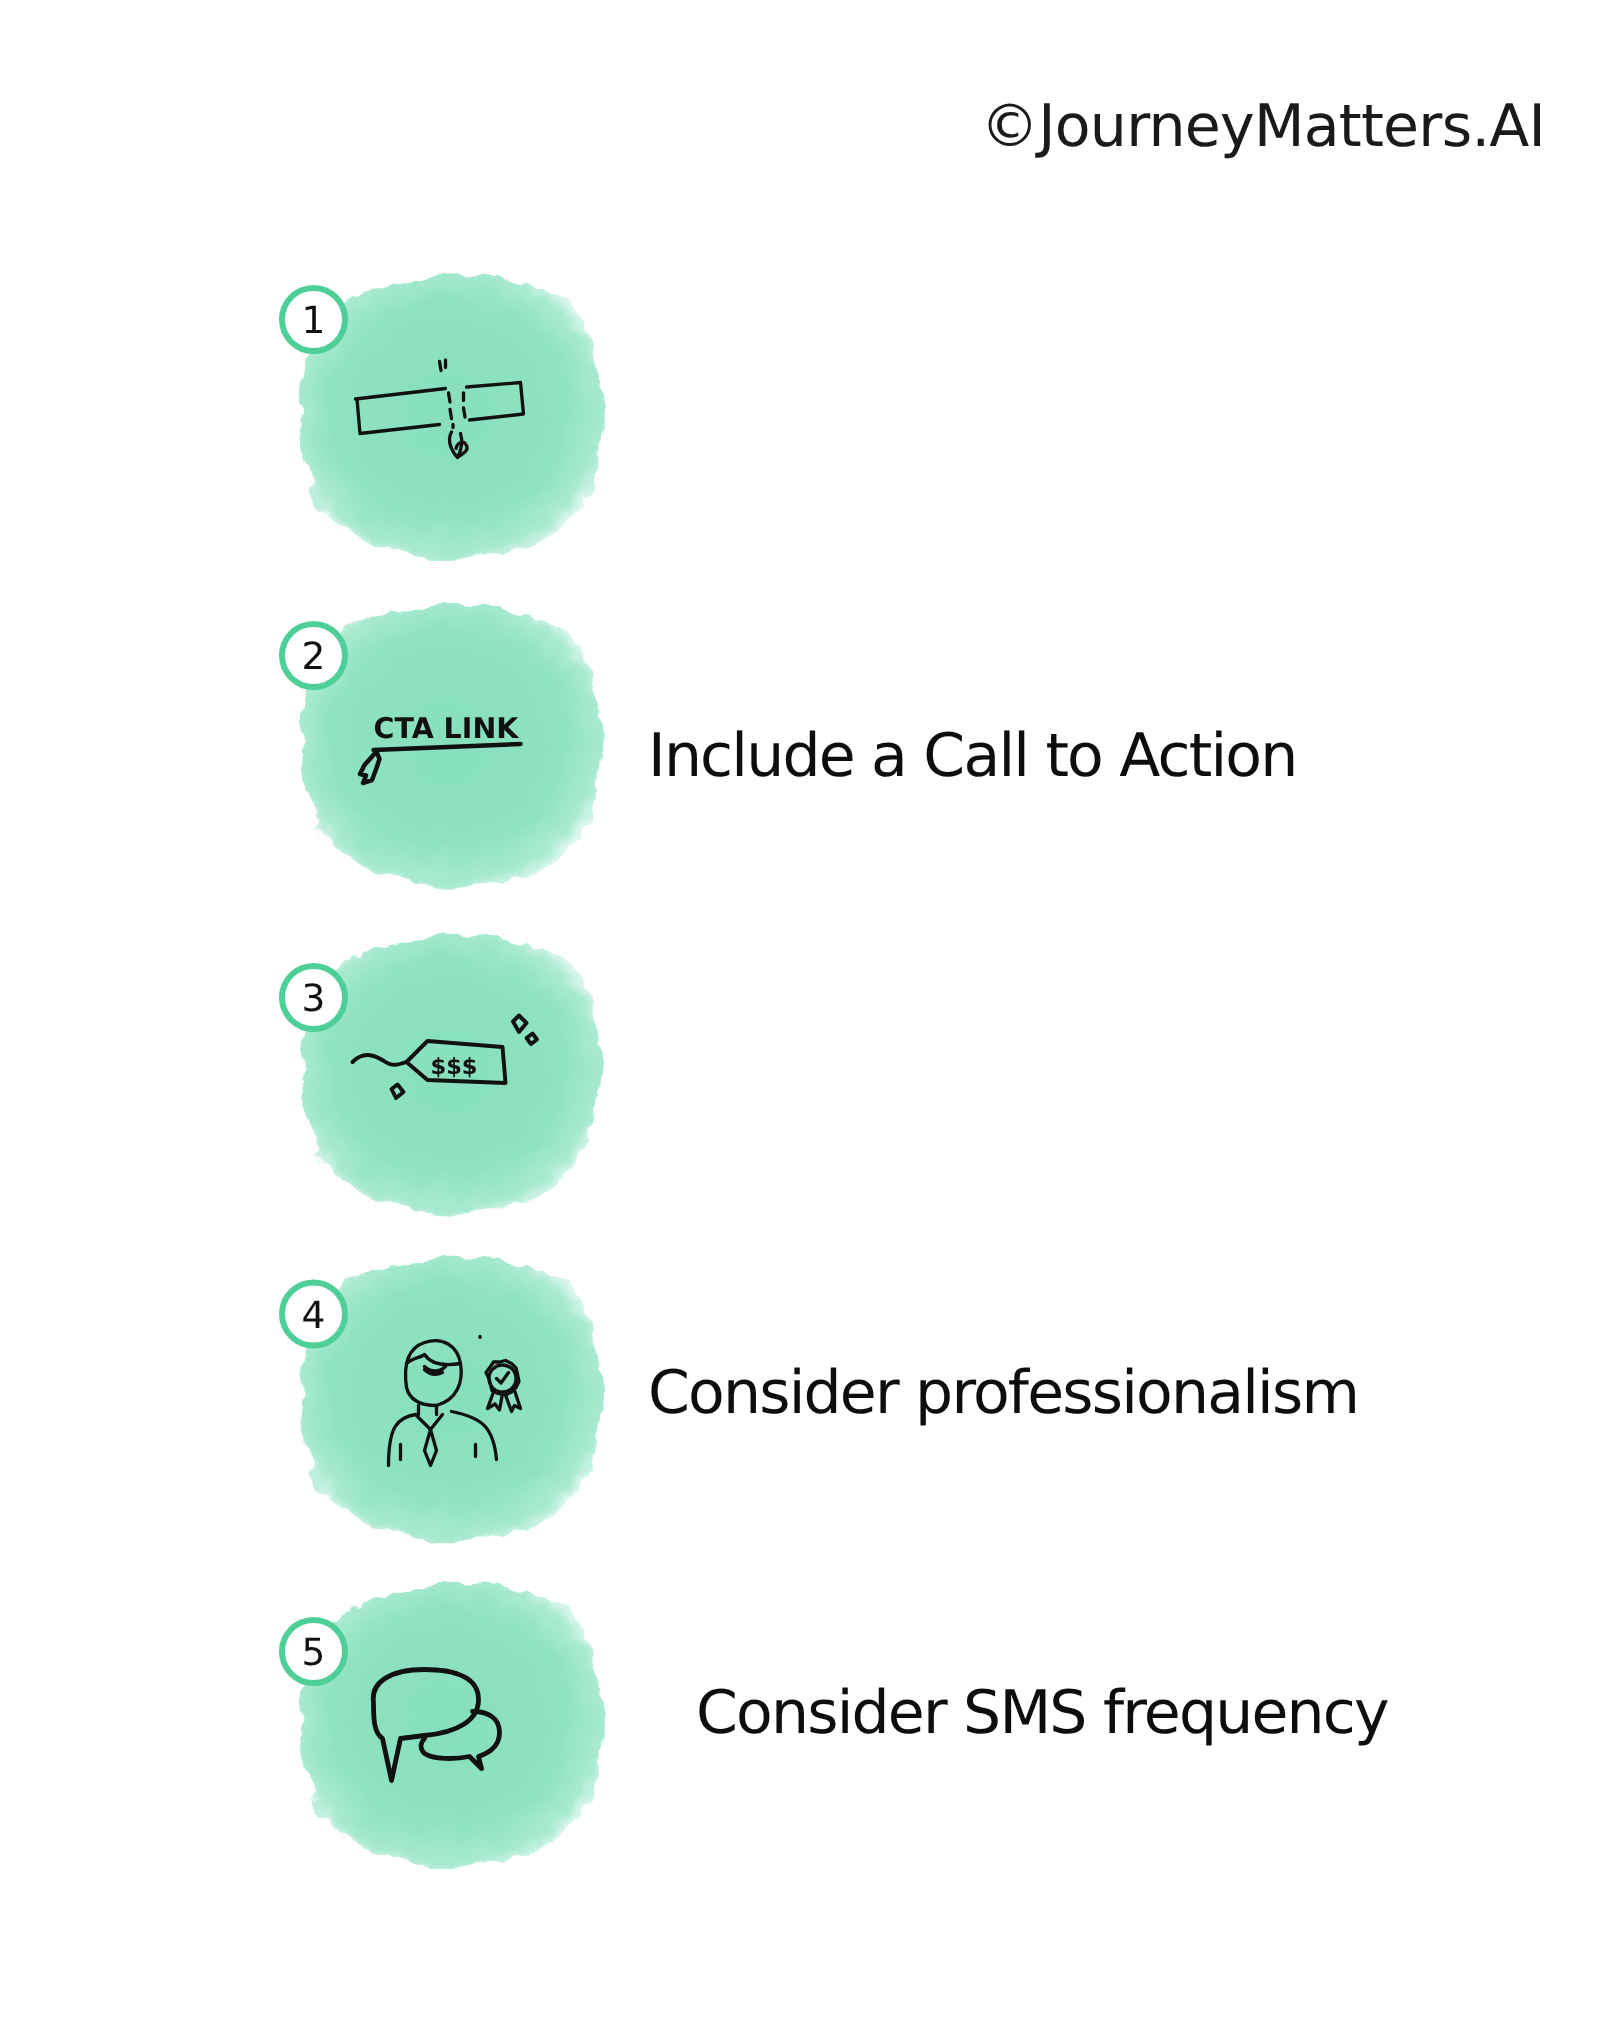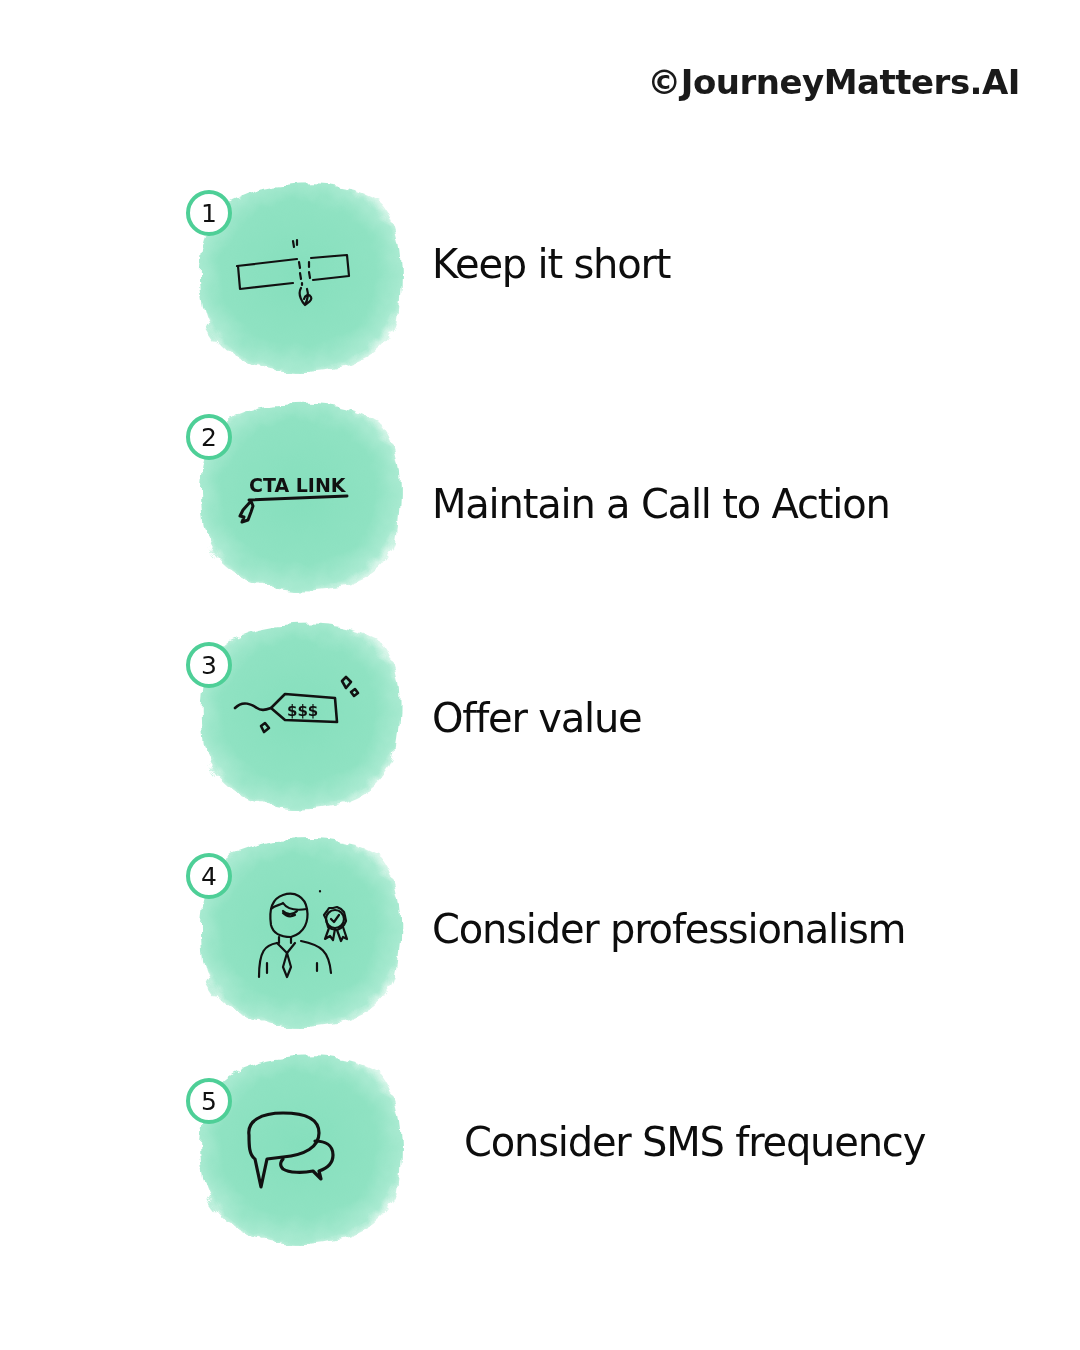--- a/index.html
+++ b/index.html
@@ -11,26 +11,26 @@
       width: 1080px;
       height: 1350px;
       position: relative;
       overflow: hidden;
       font-family: "DejaVu Sans", sans-serif;
       color: #111111;
     }
     .copyright {
       position: absolute;
       top: 62px;
-      right: 60px;
+      right: 50px;
       font-family: "DejaVu Sans", sans-serif;
-      font-size: 34px;
+      font-size: 39px;
       letter-spacing: -0.5px;
       color: #1a1a1a;
-      font-weight: bold;
+      font-weight: normal;
     }
     .tip {
       position: absolute;
       left: 0;
       width: 1080px;
       height: 200px;
     }
     .blob {
       position: absolute;
       left: 193px;
@@ -104,58 +104,56 @@
     <svg viewBox="0 0 150 110" fill="none" stroke="#111" stroke-width="2.2" stroke-linecap="round" stroke-linejoin="round">
       <path d="M12,43 L72,36"></path>
       <path d="M13,43 L15,66 L68,60"></path>
       <path d="M86,35 L122,32 L124,53 L88,57"></path>
       <path d="M68,18 L69,24 M72,17 L72,22"></path>
       <path d="M74,39 L75,45 M75,50 L76,56 M77,60 L77,62" stroke-dasharray="0"></path>
       <path d="M84,39 L84,44 M84,49 L85,55"></path>
       <path d="M76,65 C72,72 78,80 80,82 C82,78 84,72 82,66 M80,82 C82,80 88,78 86,74 C84,70 80,72 79,76"></path>
     </svg>
   </div>
-  <div class="label" style="top:66px;">Keep it short</div>
 </div>
 
 <div class="tip" style="top:398px;">
   <div class="blob">
     <svg viewBox="0 0 212 196">
         <path filter="url(#rough)" fill="url(#blobGrad)" d="M42,18 C88,0 152,2 186,24 C210,48 208,104 202,144 C192,180 146,196 98,192 C50,188 14,164 8,122 C2,80 8,40 42,18 Z"></path>
       </svg>
   </div>
   <div class="num-badge" style="top:16px;">2</div>
   <div class="icon" style="top:62px;">
     <svg viewBox="0 0 150 110" fill="none" stroke="#111" stroke-width="3" stroke-linecap="round" stroke-linejoin="round">
       <text x="24" y="32" font-family="DejaVu Sans, sans-serif" font-size="19" font-weight="bold" fill="#111" stroke="none">CTA LINK</text>
       <path d="M24,40 L122,36"></path>
       <path d="M26,41 L18,50 L15,56 L19,57 L17,62 L23,60 L26,52 L28,46 Z"></path>
     </svg>
   </div>
-  <div class="label" style="top:86px;">Maintain a Call to Action</div>
+  <div class="label" style="top:86px;">Include a Call to Action</div>
 </div>
 
 <div class="tip" style="top:616px;">
   <div class="blob">
     <svg viewBox="0 0 212 196">
         <path filter="url(#rough)" fill="url(#blobGrad)" d="M38,24 C80,4 152,2 188,26 C210,50 208,104 200,142 C190,178 144,196 96,192 C48,188 12,162 8,120 C4,78 8,44 38,24 Z"></path>
       </svg>
   </div>
   <div class="num-badge" style="top:26px;">3</div>
   <div class="icon" style="top:40px;">
     <svg viewBox="0 0 150 110" fill="none" stroke="#111" stroke-width="2.6" stroke-linecap="round" stroke-linejoin="round">
       <path d="M10,52 C18,44 26,48 32,52 C36,55 40,54 46,52"></path>
       <path d="M46,52 L60,38 L110,42 L112,66 L60,64 Z"></path>
       <text x="62" y="60" font-family="DejaVu Sans, sans-serif" font-size="15" font-weight="bold" fill="#111" stroke="none">$$$</text>
       <path d="M117,25 L121,21 L126,26 L121,32 Z"></path>
       <path d="M126,36 L130,33 L133,37 L129,40 Z"></path>
       <path d="M36,70 L40,67 L44,72 L39,76 Z"></path>
     </svg>
   </div>
-  <div class="label" style="top:82px;">Offer value</div>
 </div>
 
 <div class="tip" style="top:833px;">
   <div class="blob">
     <svg viewBox="0 0 212 196">
         <path filter="url(#rough)" fill="url(#blobGrad)" d="M40,20 C84,2 150,0 186,22 C208,46 210,102 202,142 C192,180 146,196 98,194 C50,190 14,168 8,126 C2,84 8,42 40,20 Z"></path>
       </svg>
   </div>
   <div class="num-badge" style="top:20px;">4</div>
   <div class="icon" style="top:48px;">

